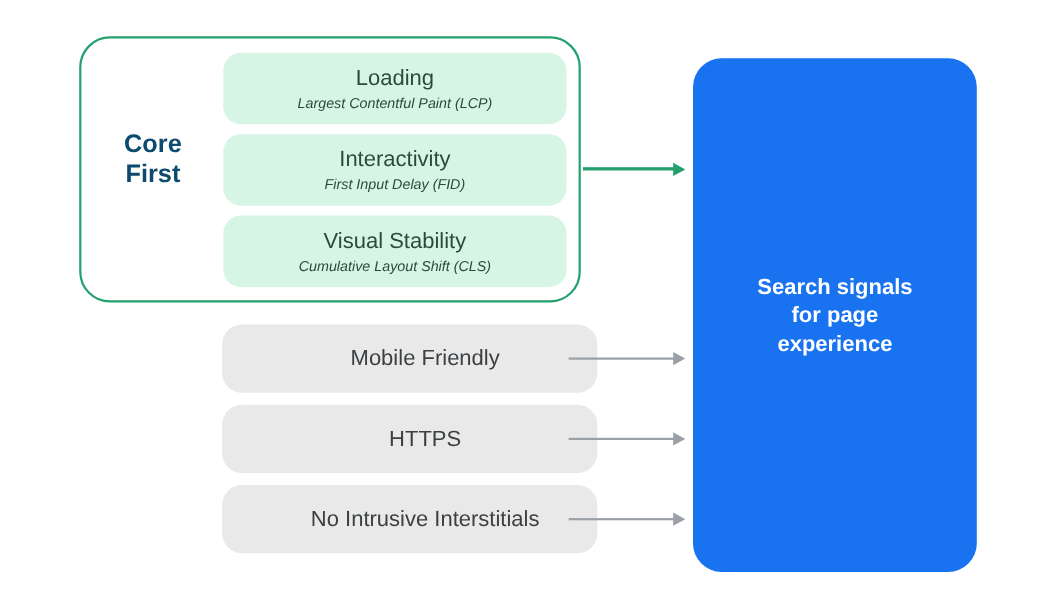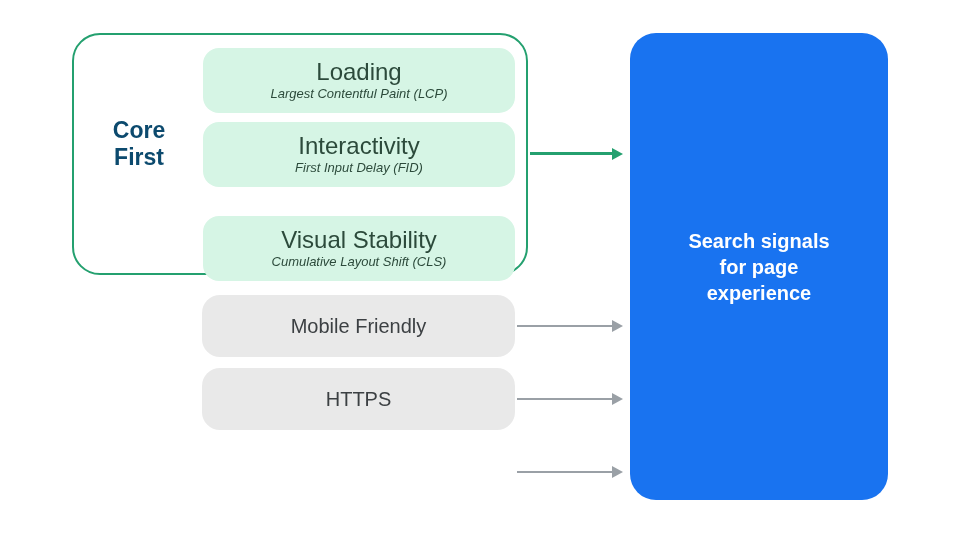--- a/index.html
+++ b/index.html
@@ -37,23 +37,23 @@
     background: #D6F5E5;
     border-radius: 16px;
     display: flex;
     flex-direction: column;
     justify-content: center;
     align-items: center;
     text-align: center;
   }
   .vital-box.v1 { top: 48px; }
   .vital-box.v2 { top: 122px; }
-  .vital-box.v3 { top: 196px; margin-top: 20px; }
+  .vital-box.v3 { top: 196px; }
   .vital-title {
-    font-size: 24px;
+    font-size: 20px;
     font-weight: 500;
     color: #2C4A3B;
     line-height: 23px;
   }
   .vital-sub {
     font-size: 13px;
     color: #2C4A3B;
     margin-top: 3px;
     font-style: italic;
   }
@@ -63,20 +63,21 @@
     left: 202px;
     width: 313px; height: 62px;
     background: #E9E9E9;
     border-radius: 18px;
     display: flex;
     justify-content: center;
     align-items: center;
     font-size: 20px;
     color: #3C4043;
     text-align: center;
+    padding-left: 28px;
   }
   .signal-box.s1 { top: 295px; }
   .signal-box.s2 { top: 368px; }
   .signal-box.s3 { top: 441px; }
   
   .arrow { position: absolute; height: 12px; }
   .arrow .shaft {
     position: absolute;
     left: 0; right: 10px; top: 5px;
     height: 2px;
@@ -92,21 +93,21 @@
   }
   .arrow-green { left: 530px; top: 148px; width: 93px; color: #24A06F; }
   .arrow-green .shaft { height: 3px; top: 4px; }
   .arrow-gray { left: 517px; width: 106px; color: #9AA0A6; }
   .arrow-gray.a1 { top: 320px; }
   .arrow-gray.a2 { top: 393px; }
   .arrow-gray.a3 { top: 466px; }
   
   .result-panel {
     position: absolute;
-    left: 630px; top: 33px;
+    left: 630px; top: 53px;
     width: 258px; height: 467px;
     background: #1973F0;
     border-radius: 26px;
     display: flex;
     flex-direction: column;
     justify-content: center;
     align-items: center;
     color: #ffffff;
     font-size: 20px;
     font-weight: bold;
@@ -145,20 +146,23 @@
     <div class="shaft"></div>
     <div class="head"></div>
   </div>
 
   <div class="signal-box s1">
     <span>Mobile Friendly</span>
   </div>
   <div class="signal-box s2">
     <span>HTTPS</span>
   </div>
+  <div class="signal-box s3">
+    <span>No Intrusive Interstitials</span>
+  </div>
 
   <div class="arrow arrow-gray a1">
     <div class="shaft"></div>
     <div class="head"></div>
   </div>
   <div class="arrow arrow-gray a2">
     <div class="shaft"></div>
     <div class="head"></div>
   </div>
   <div class="arrow arrow-gray a3">

